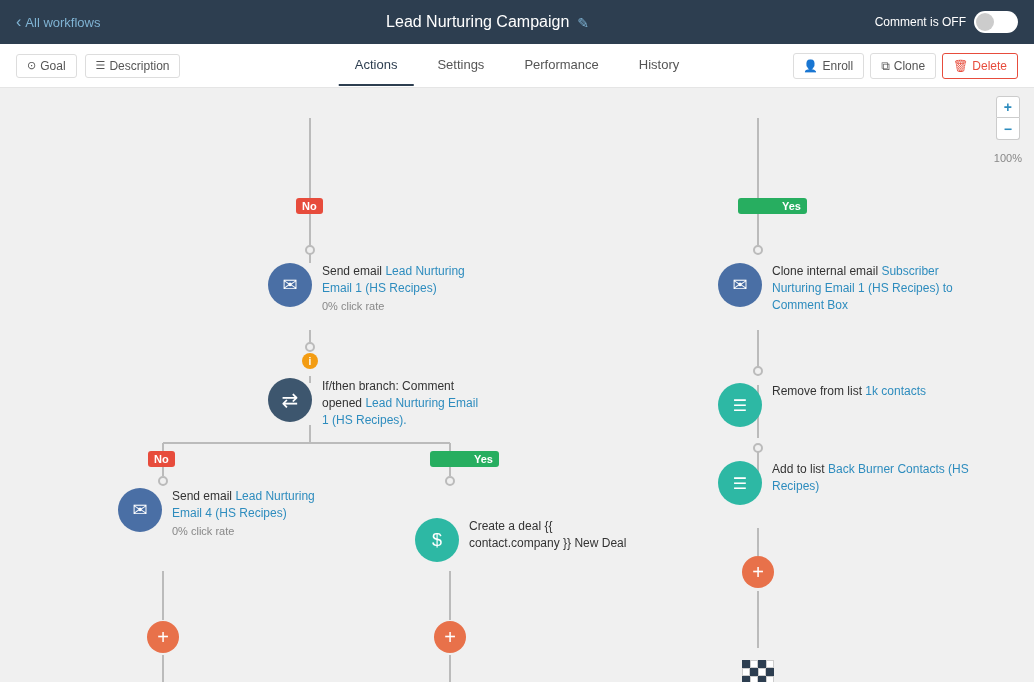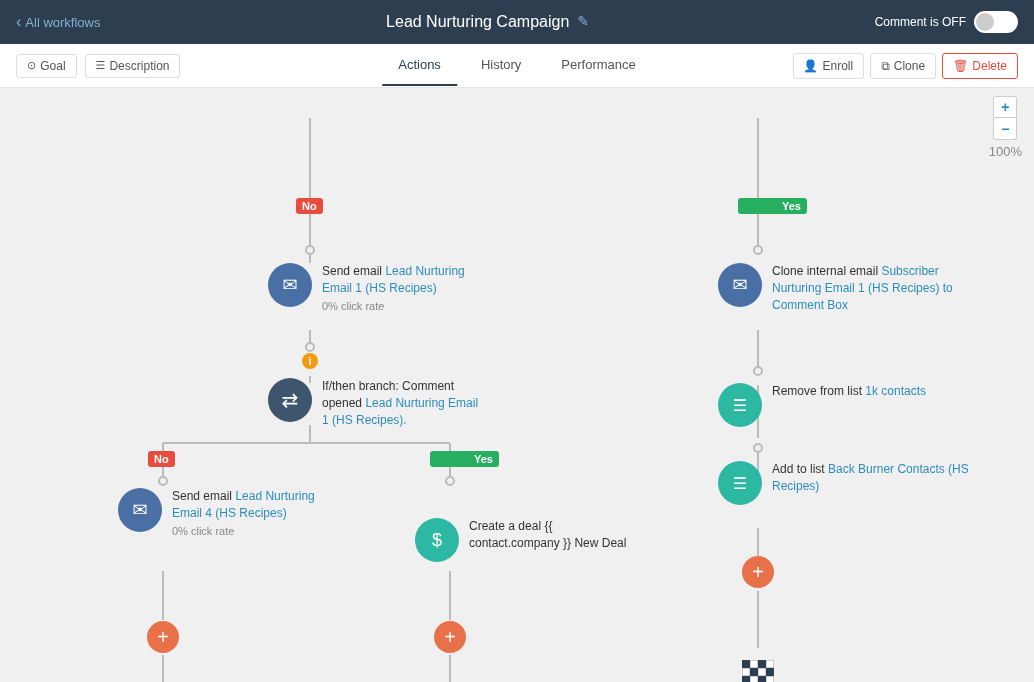--- a/index.html
+++ b/index.html
@@ -24,21 +24,21 @@
     }
     .header-back::before {
       content: '‹';
       font-size: 16px;
     }
     .header-title {
       color: #fff;
       font-size: 16px;
       font-weight: 500;
       display: flex;
-      align-items: flex-start;
+      align-items: flex-end;
       gap: 8px;
     }
     .header-title .edit-icon {
       color: #7fb3d3;
       font-size: 14px;
       cursor: pointer;
     }
     .header-right {
       display: flex;
       align-items: center;
@@ -163,23 +163,23 @@
       align-items: center;
       justify-content: center;
       font-size: 14px;
       cursor: pointer;
       color: #555;
       font-weight: bold;
     }
     .zoom-btn.plus { border-radius: 3px 3px 0 0; color: #2d8cbe; }
     .zoom-btn.minus { border-radius: 0 0 3px 3px; color: #2d8cbe; border-top: none; }
     .zoom-label {
-      font-size: 13px;
+      font-size: 11px;
       color: #888;
-      margin-top: 4px;
+      margin-top: 12px;
     }
 
     
     .node {
       position: absolute;
       display: flex;
       align-items: flex-start;
       gap: 10px;
     }
     .node-circle {
@@ -293,24 +293,27 @@
     <button class="toolbar-btn">
       <span class="icon">☰</span>
       <span>Description</span>
     </button>
   </div>
   <div class="toolbar-tabs">
     <div class="tab active">
       <span>Actions</span>
     </div>
     <div class="tab">
-      <span>History</span>
+      <span>Settings</span>
     </div>
     <div class="tab">
       <span>Performance</span>
+    </div>
+    <div class="tab">
+      <span>History</span>
     </div>
   </div>
   <div class="toolbar-right">
     <button class="action-btn">
       <span>👤</span>
       <span>Enroll</span>
     </button>
     <button class="action-btn">
       <span>⧉</span>
       <span>Clone</span>

